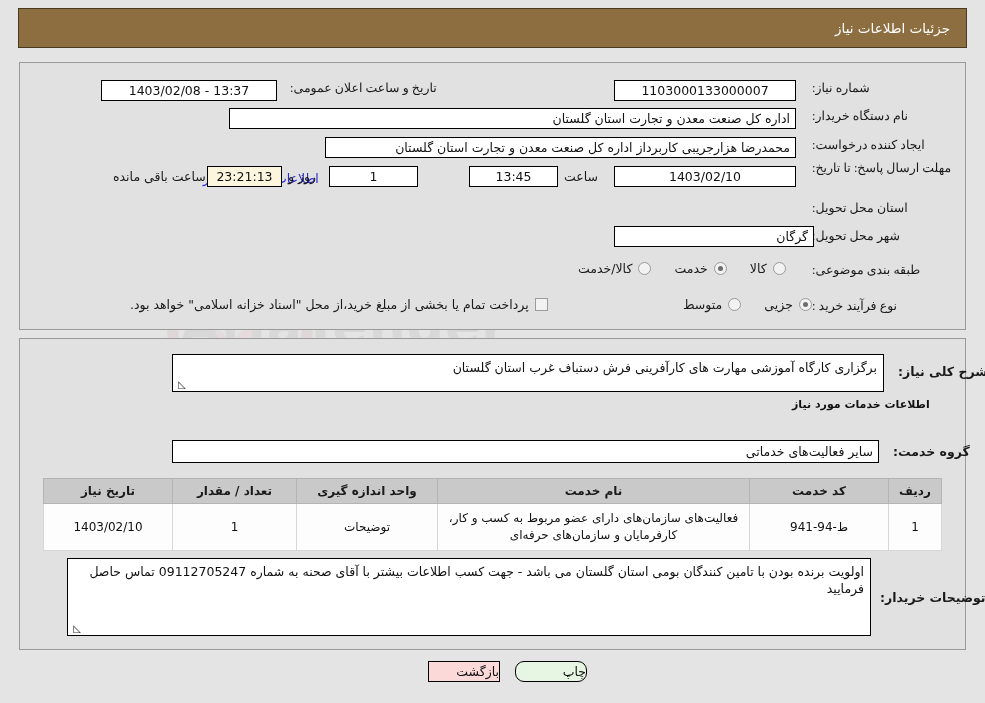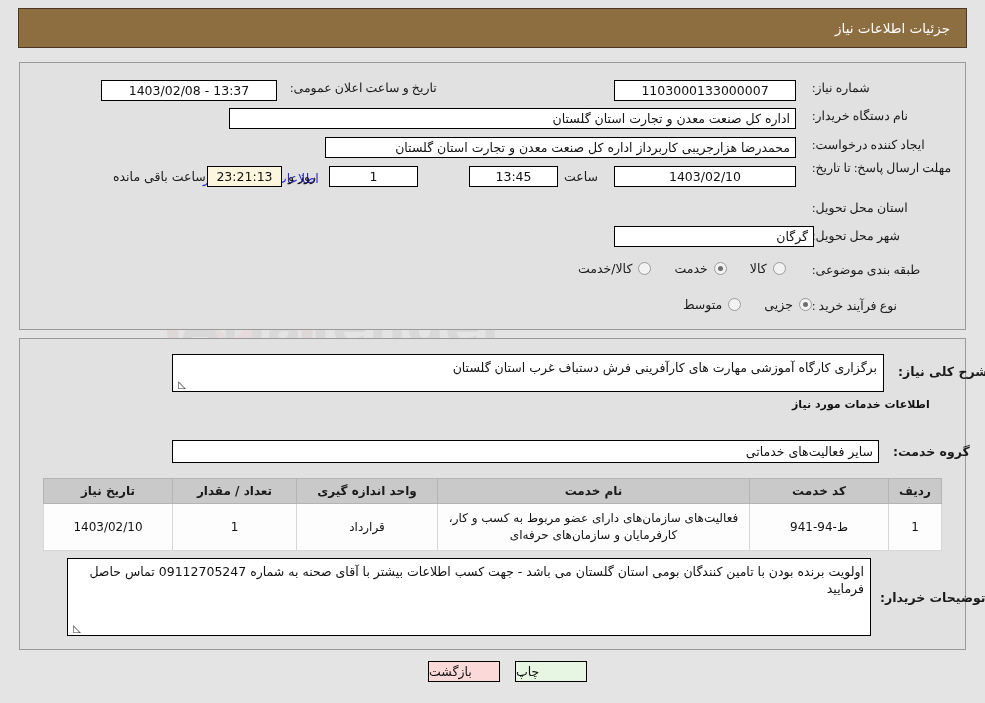--- a/index.html
+++ b/index.html
@@ -217,26 +217,26 @@
   }
 
   
   .btn {
     position: absolute;
     border: 1px solid #000000;
     box-sizing: border-box;
     font-size: 12.5px;
     height: 21px;
     line-height: 19px;
-    text-align: left;
+    text-align: right;
     cursor: pointer;
     color: #111;
     font-family: "DejaVu Sans", "Liberation Sans", sans-serif;
   }
-  .btn-print { background: #e6f6e3; }
+  .btn-print { background: #e6f6e3; border-radius: 9px; }
   .btn-back  { background: #fbd9d9; }
 </style>
 </head>
 <body>
 
 <div id="page">
 
   <div class="watermark">
     <svg class="wm-shield" viewBox="0 0 100 100">
       <path d="M50 4 L92 20 L92 52 C92 76 72 92 50 98 C28 92 8 76 8 52 L8 20 Z" fill="none" stroke="#d6b9bc" stroke-width="7"></path>
@@ -317,20 +317,24 @@
   <div style="position:absolute; left:665px; top:296px; z-index:4;">
     <label class="opt">
       <span class="radio on"></span>
       <span>جزیی</span>
     </label>
     <label class="opt">
       <span class="radio"></span>
       <span>متوسط</span>
     </label>
   </div>
+  <label class="opt" style="position:absolute; left:130px; top:297px; z-index:4; margin-left:0;">
+    <span class="chk"></span>
+    <span>پرداخت تمام یا بخشی از مبلغ خرید،از محل "اسناد خزانه اسلامی" خواهد بود.</span>
+  </label>
 
   <div class="panel" id="panel2"></div>
 
   <div class="lbl lbl-b" style="position:absolute; left:898px; top:364px; z-index:4;">شرح کلی نیاز:</div>
   <div class="ta" style="position:absolute; left:172px; top:354px; width:712px; height:38px; z-index:4;">
     <span>برگزاری کارگاه آموزشی مهارت های کارآفرینی فرش دستباف غرب استان گلستان</span>
     <span class="grip">◺</span>
   </div>
 
   <div class="sect" style="left:792px; top:398px; z-index:4;">اطلاعات خدمات مورد نیاز</div>
@@ -347,21 +351,21 @@
         <th style="width:132px;">واحد اندازه گیری</th>
         <th style="width:115px;">تعداد / مقدار</th>
         <th style="width:120px;">تاریخ نیاز</th>
       </tr>
     </thead>
     <tbody>
       <tr>
         <td>1</td>
         <td>ط-94-941</td>
         <td>فعالیت‌های سازمان‌های دارای عضو مربوط به کسب و کار، کارفرمایان و سازمان‌های حرفه‌ای</td>
-        <td>قرارداد</td>
+        <td>توضیحات</td>
         <td>1</td>
         <td>1403/02/10</td>
       </tr>
     </tbody>
   </table>
 
   <div class="lbl lbl-b" style="position:absolute; left:880px; top:590px; z-index:4;">توضیحات خریدار:</div>
   <div class="ta" style="position:absolute; left:67px; top:558px; width:804px; height:78px; z-index:4;">
     <span>اولویت برنده بودن با تامین کنندگان بومی استان گلستان می باشد - جهت کسب اطلاعات بیشتر با آقای صحنه به شماره 09112705247 تماس حاصل فرمایید</span>
     <span class="grip">◺</span>

